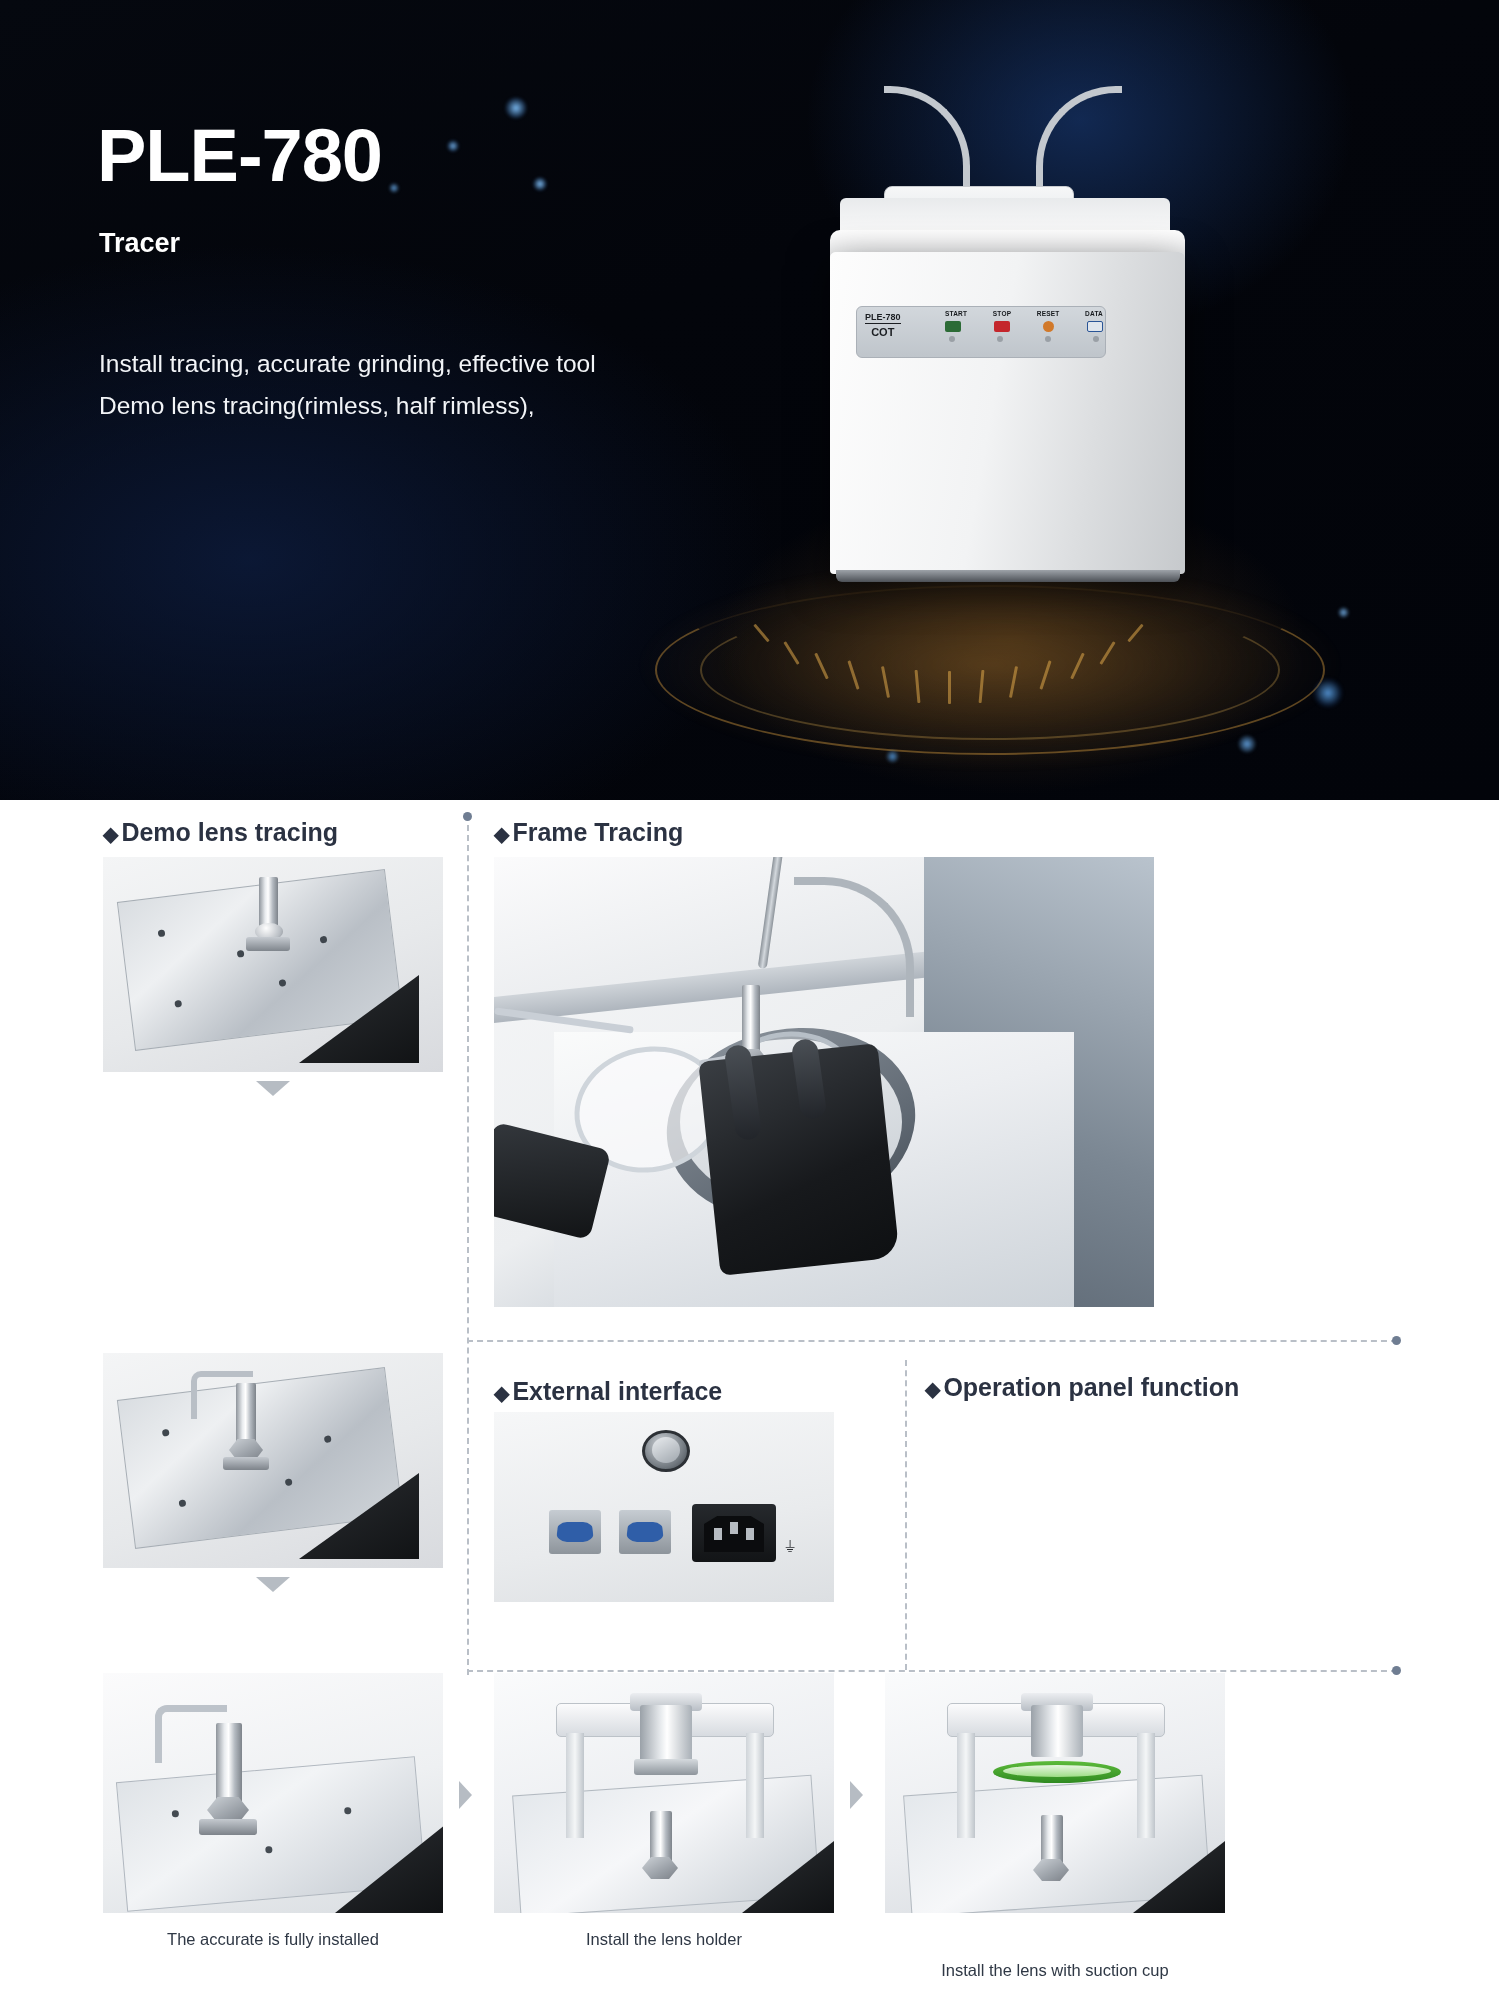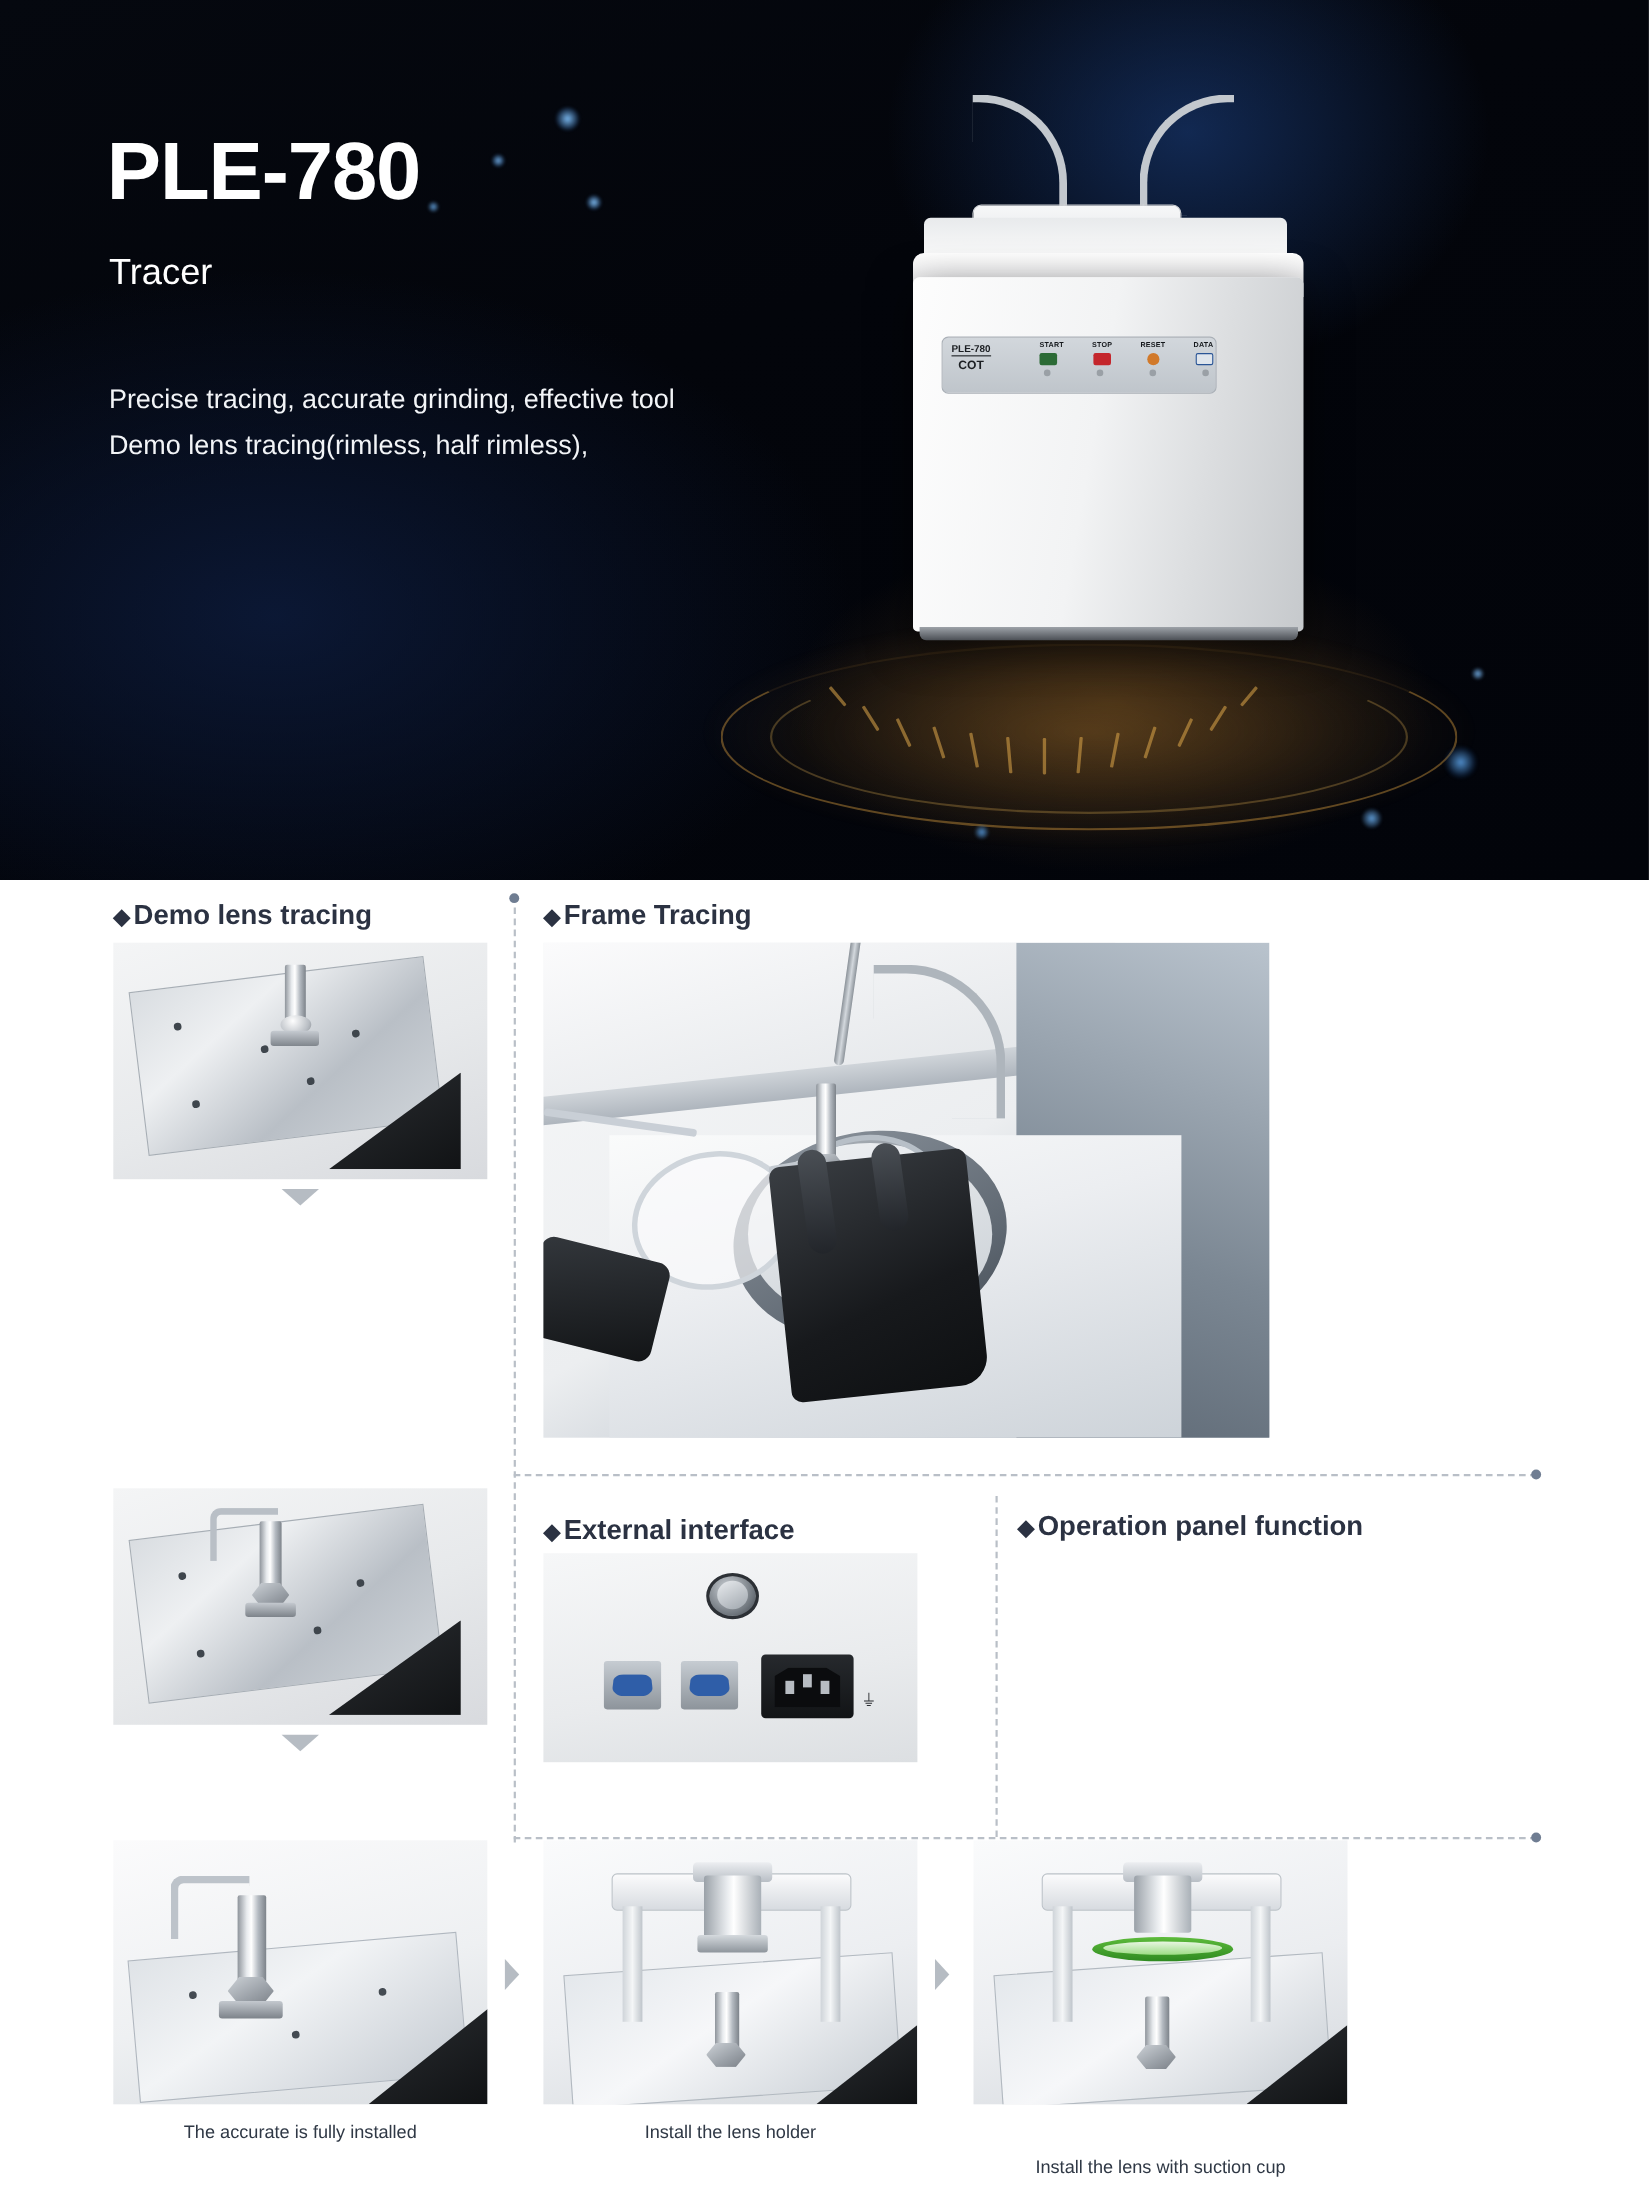--- a/index.html
+++ b/index.html
@@ -42,21 +42,21 @@
 
   .bokeh { position: absolute; border-radius: 50%; filter: blur(1.5px); }
 
   .hero-title {
     position: absolute; left: 97px; top: 119px;
     font-size: 74px; font-weight: bold; color: #ffffff;
     letter-spacing: -1px; line-height: 1;
   }
   .hero-sub {
     position: absolute; left: 99px; top: 228px;
-    font-size: 33px; font-weight: normal; color: #ffffff;
+    font-size: 27px; font-weight: bold; color: #ffffff;
   }
   .hero-desc {
     position: absolute; left: 99px; top: 343px; width: 620px;
     color: #f2f4f7; font-size: 24.5px; line-height: 42px; font-weight: 300;
   }
   .hero-desc div { white-space: nowrap; }
 
   
   .machine { position: absolute; left: 812px; top: 78px; width: 420px; height: 500px; }
   .m-body {
@@ -225,21 +225,21 @@
     <div class="bokeh" style="left:1313px;top:678px;width:30px;height:30px;background:radial-gradient(circle,#4f8cc8 0%,rgba(25,70,130,.2) 60%,rgba(0,0,0,0) 76%)"></div>
     <div class="bokeh" style="left:1238px;top:735px;width:18px;height:18px;background:radial-gradient(circle,#5e9ad4 0%,rgba(0,0,0,0) 78%)"></div>
     <div class="bokeh" style="left:1338px;top:607px;width:11px;height:11px;background:radial-gradient(circle,#6fa9e0 0%,rgba(0,0,0,0) 78%)"></div>
     <div class="bokeh" style="left:886px;top:750px;width:13px;height:13px;background:radial-gradient(circle,#4f8cc8 0%,rgba(0,0,0,0) 78%)"></div>
     <div class="bokeh" style="left:1095px;top:300px;width:9px;height:9px;background:radial-gradient(circle,#3f7ab8 0%,rgba(0,0,0,0) 78%)"></div>
 
     <h1 class="hero-title">PLE-780</h1>
     <h2 class="hero-sub">Tracer</h2>
 
     <div class="hero-desc">
-      <div>Precise tracing, accurate grinding, effective tool</div>
+      <div>Install tracing, accurate grinding, effective tool</div>
       <div>Demo lens tracing(rimless, half rimless),</div>
     </div>
 
     <div class="machine">
       <div class="m-arm-curve" style="left:72px;top:8px"></div>
       <div class="m-arm" style="left:152px;top:108px"></div>
       <div class="m-arm-curve" style="left:224px;top:8px;transform:scaleX(-1)"></div>
       <div class="m-arm" style="left:224px;top:108px"></div>
 
       <div class="m-lid"></div>

